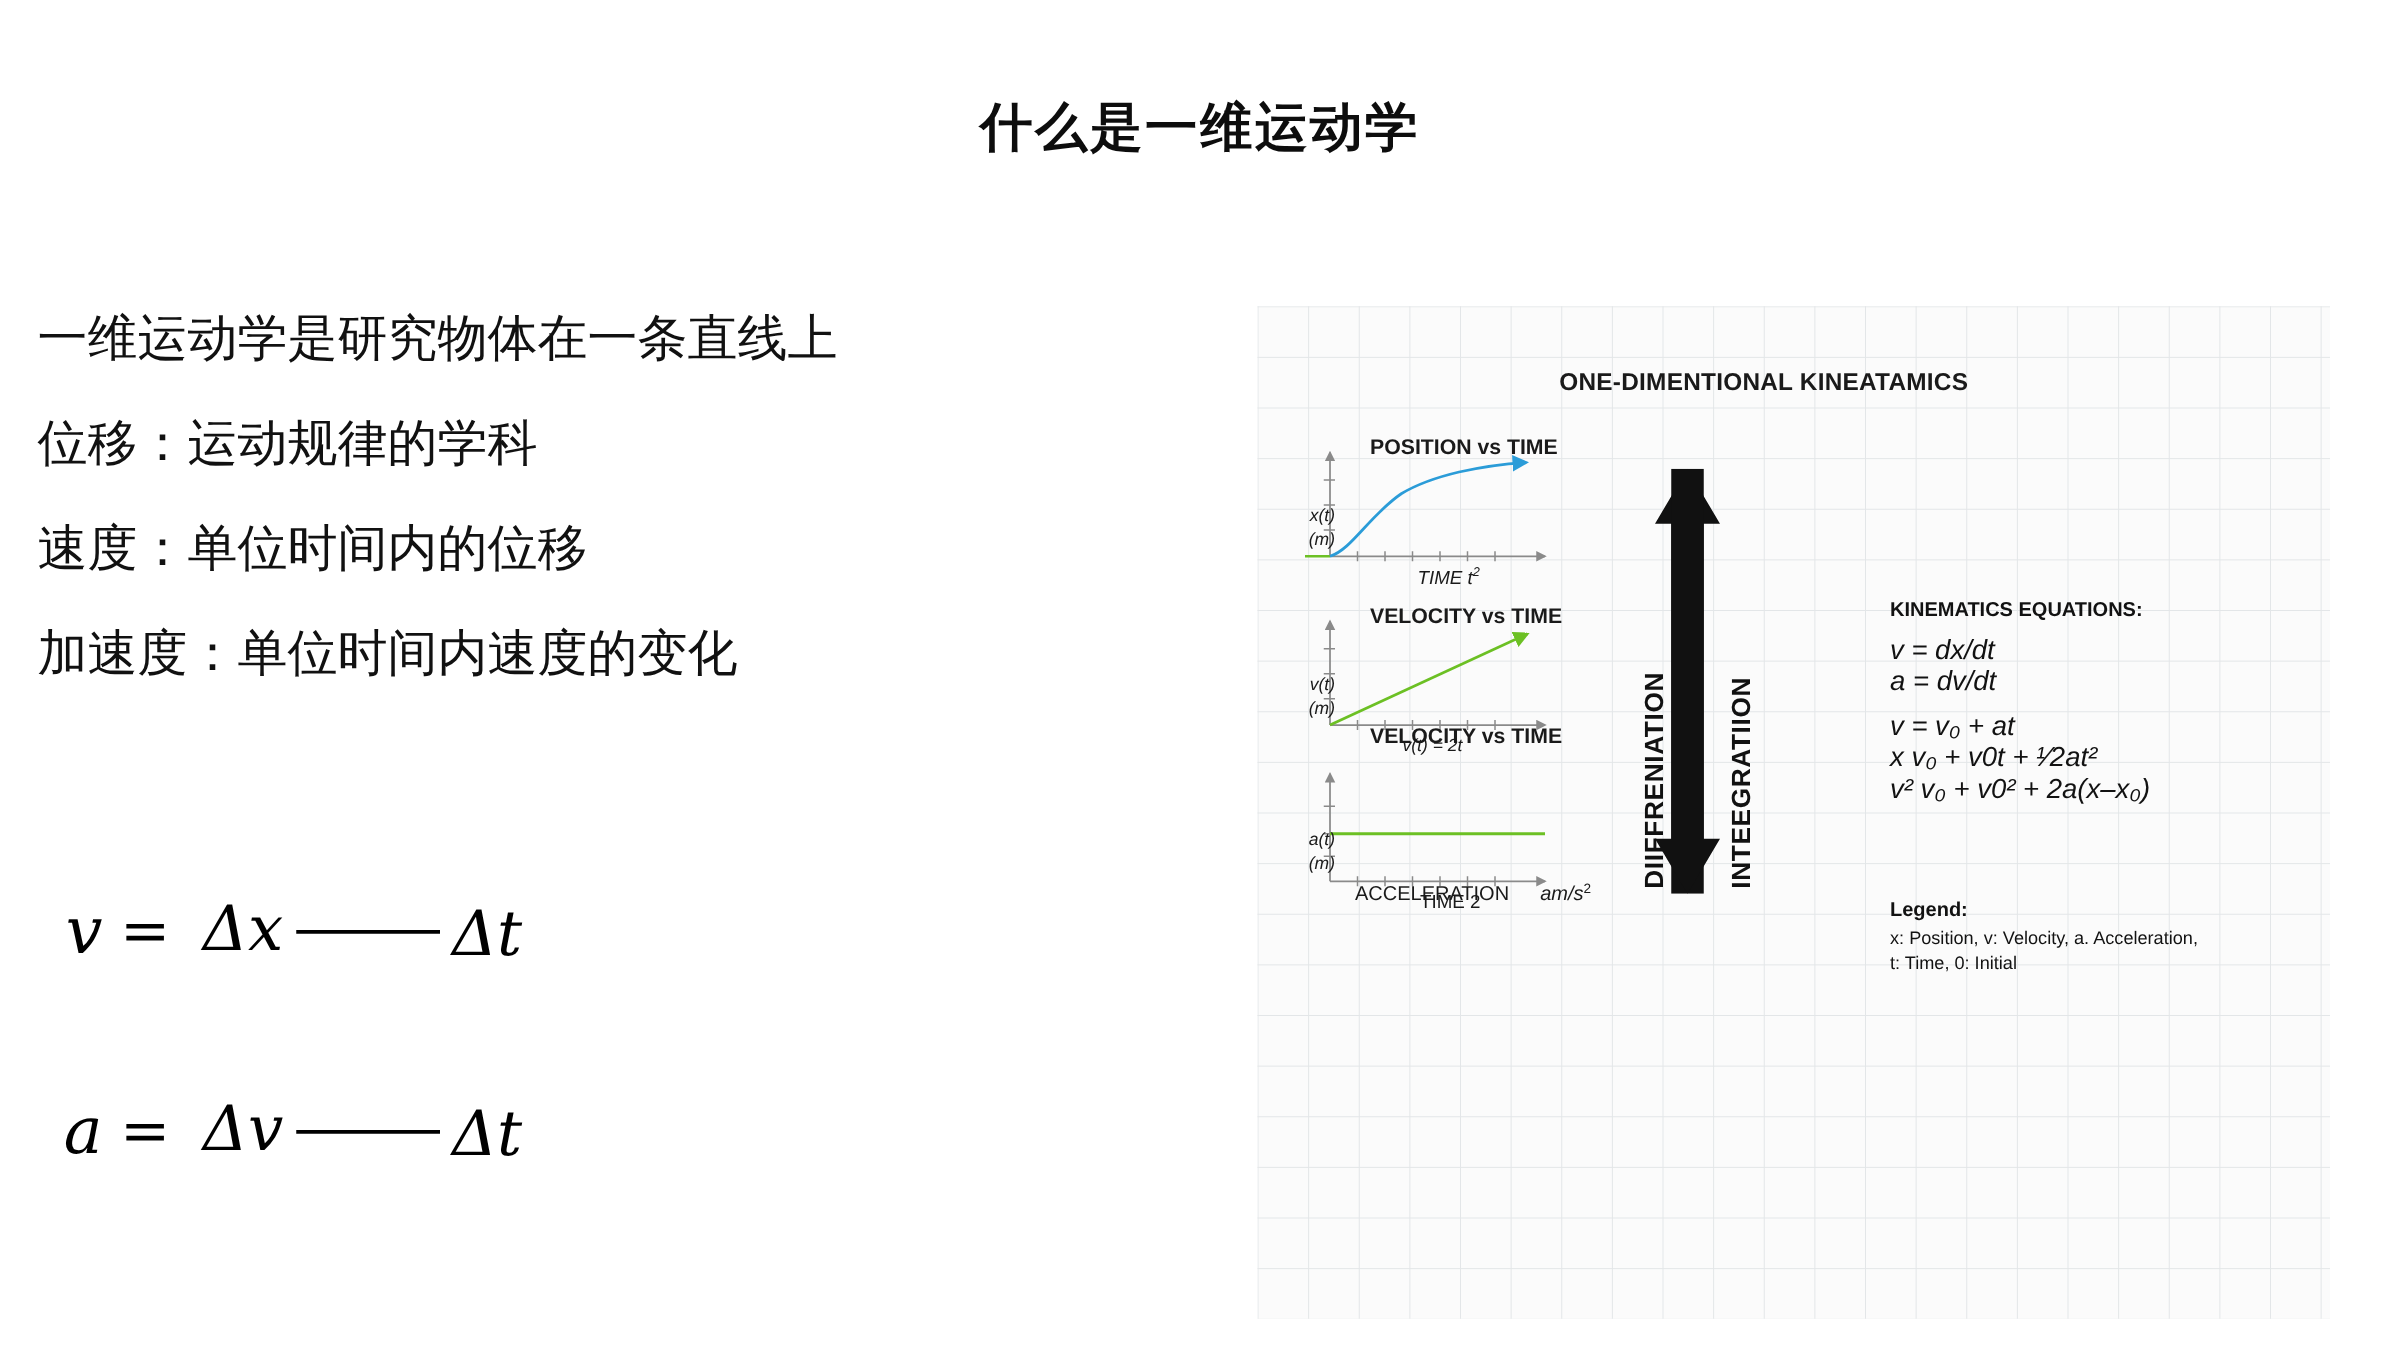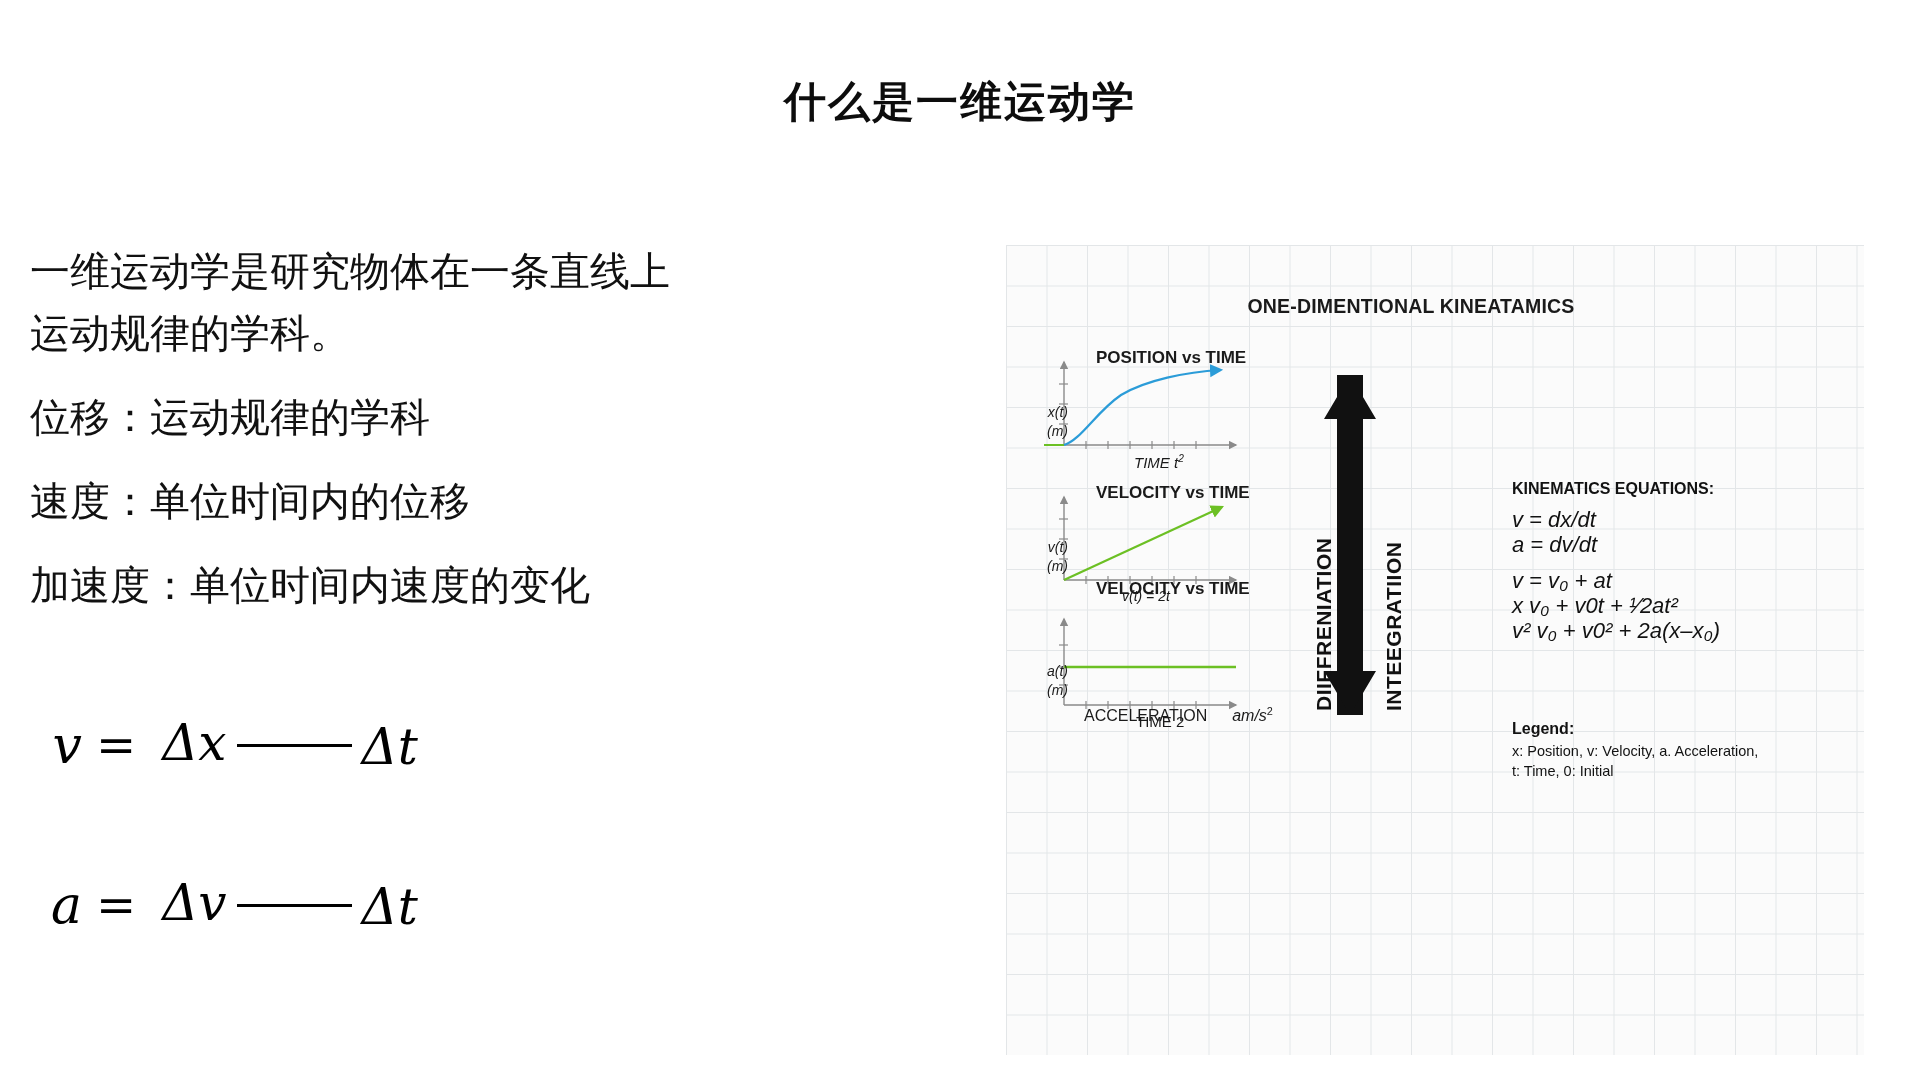--- a/index.html
+++ b/index.html
@@ -199,21 +199,20 @@
     top: 36px;
   }
 </style>
 </head>
 <body>
 
 <div id="slide-title">什么是一维运动学</div>
 
 <div id="left-column">
   <div class="body-line">一维运动学是研究物体在一条直线上</div>
-  <div class="body-line">运动规律的学科。</div>
   <div class="para-gap"></div>
   <div class="body-line">位移：运动规律的学科</div>
   <div class="para-gap"></div>
   <div class="body-line">速度：单位时间内的位移</div>
   <div class="para-gap"></div>
   <div class="body-line">加速度：单位时间内速度的变化</div>
 </div>
 
 <div id="formula-block">
   <div class="formula">

